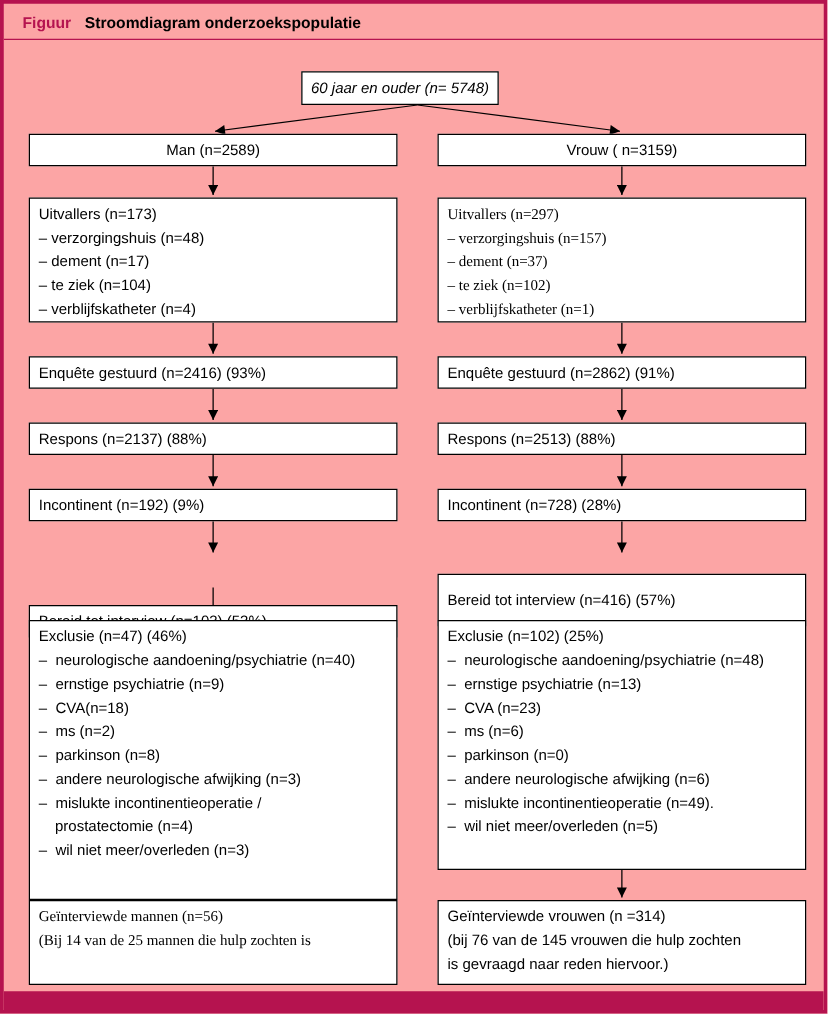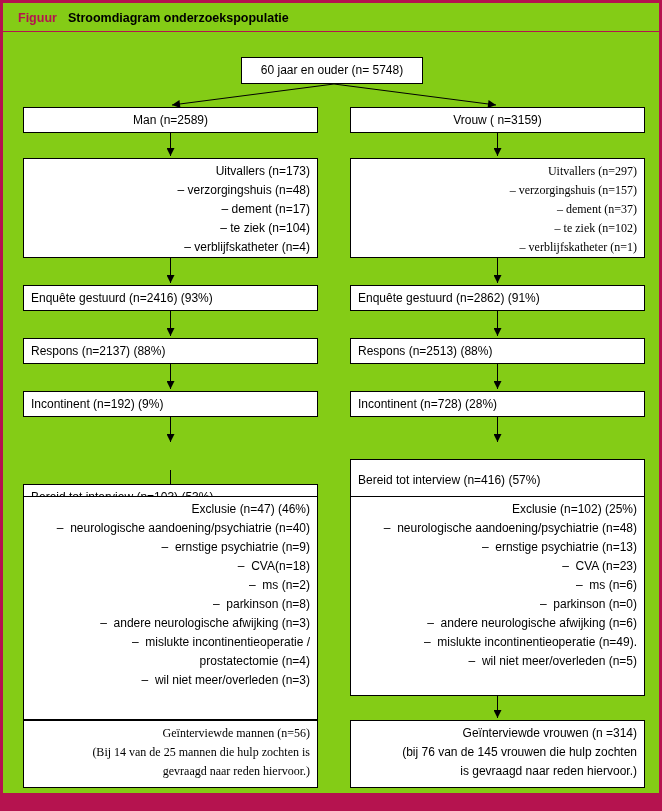--- a/index.html
+++ b/index.html
@@ -1,19 +1,19 @@
 <!DOCTYPE html>
 <html style="--accent: #b5134f;"><head>
 <meta charset="utf-8">
 <style>
   html,body { margin:0; padding:0; background:#ffffff; }
   .page {
     position:relative; width:662px; height:811px; box-sizing:border-box;
-    border:3px solid var(--accent,#b5134f); background:#84cc16; overflow:hidden;
-    font-family:"Liberation Sans", sans-serif; color:#000;text-align:right;
+    border:3px solid var(--accent,#b5134f); background:#fca5a5; overflow:hidden;
+    font-family:"Liberation Sans", sans-serif; color:#000;
   }
   .header { position:absolute; top:8px; left:15px; font-size:12.5px; font-weight:bold; }
   .fig-label { color:var(--accent,#b5134f); margin-right:11px; }
   .rule { position:absolute; top:28px; left:0; right:0; height:1px; background:var(--accent,#b5134f); }
 
   .connectors { position:absolute; top:0; left:0; pointer-events:none; }
   .connectors line { stroke:#000; stroke-width:1; }
   .connectors marker path { fill:#000; }
 
   .box {
@@ -60,21 +60,21 @@
 
     <line x1="494.5" y1="130" x2="494.5" y2="153" marker-end="url(#arrow)"></line>
     <line x1="494.5" y1="255" x2="494.5" y2="280" marker-end="url(#arrow)"></line>
     <line x1="494.5" y1="308" x2="494.5" y2="333" marker-end="url(#arrow)"></line>
     <line x1="494.5" y1="361" x2="494.5" y2="386" marker-end="url(#arrow)"></line>
     <line x1="494.5" y1="414" x2="494.5" y2="439" marker-end="url(#arrow)"></line>
     <line x1="494.5" y1="467" x2="494.5" y2="491" marker-end="url(#arrow)"></line>
     <line x1="494.5" y1="693" x2="494.5" y2="715" marker-end="url(#arrow)"></line>
   </svg>
 
-  <div class="box center" style="left:238px; top:54px; width:182px; height:27px;">
+  <div class="box center" style="left:238px; top:54px; width:158px; height:27px;font-style:italic;">
     <span>60 jaar en ouder (n= 5748)</span>
   </div>
 
   <div class="box center col-l" style="top:104px; height:26px;">
     <span>Man (n=2589)</span>
   </div>
   <div class="box center col-r" style="top:104px; height:26px;">
     <span>Vrouw ( n=3159)</span>
   </div>
 
@@ -141,21 +141,20 @@
     <div class="item">–  ms (n=6)</div>
     <div class="item">–  parkinson (n=0)</div>
     <div class="item">–  andere neurologische afwijking (n=6)</div>
     <div class="item">–  mislukte incontinentieoperatie (n=49).</div>
     <div class="item">–  wil niet meer/overleden (n=5)</div>
   </div>
 
   <div class="box multi col-l" style="top:717px; height:68px;font-family:Liberation Serif, serif;">
     <div class="line">Geïnterviewde mannen (n=56)</div>
     <div class="line">(Bij 14 van de 25 mannen die hulp zochten is</div>
-    <div class="line">gevraagd naar reden hiervoor.)</div>
   </div>
   <div class="box multi col-r" style="top:717px; height:68px;">
     <div class="line">Geïnterviewde vrouwen (n =314)</div>
     <div class="line">(bij 76 van de 145 vrouwen die hulp zochten</div>
     <div class="line">is gevraagd naar reden hiervoor.)</div>
   </div>
 
   <div class="bottom-bar"></div>
 </div>
 

